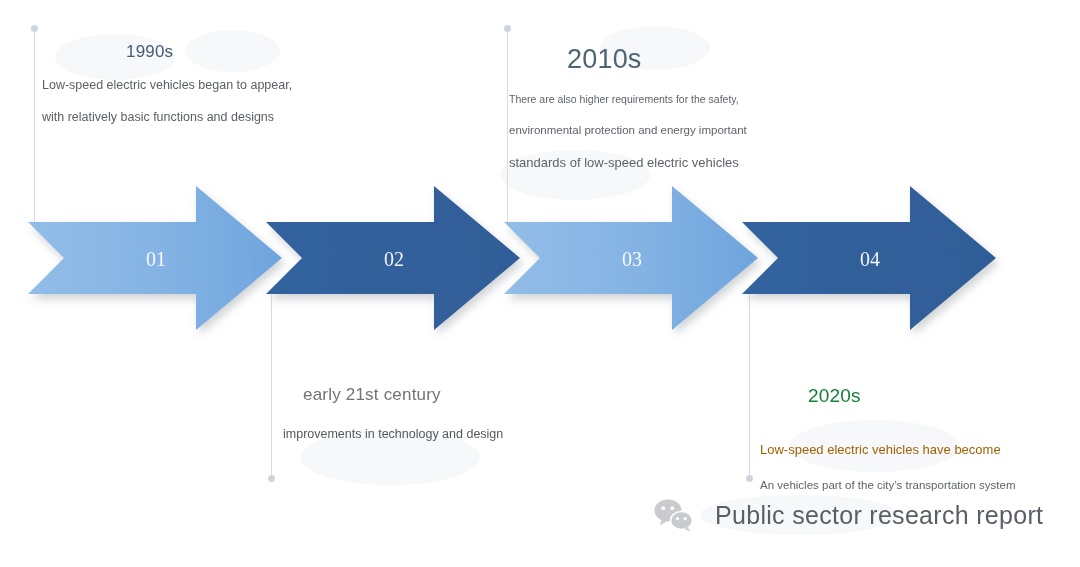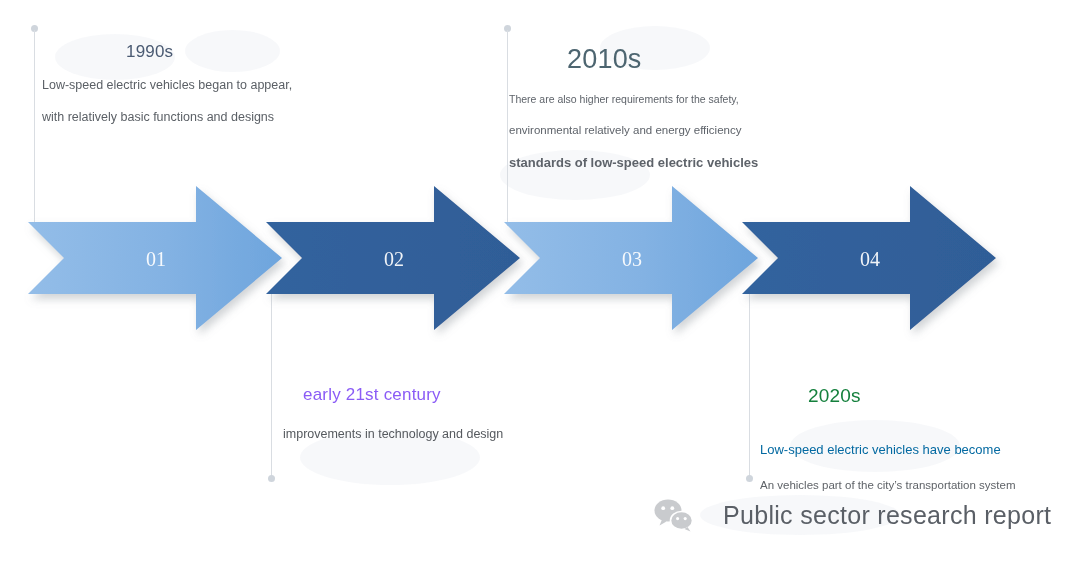--- a/index.html
+++ b/index.html
@@ -77,41 +77,41 @@
   
   #block-1 { left: 42px;  top: 42px;  }
   #block-1 .heading { color: #4a5a72; font-size: 17px; margin-left: 84px; }
   #block-1 .line    { font-size: 12.5px; color: #5b6066; }
 
   #block-3 { left: 509px; top: 44px; }
   #block-3 .heading { color: #4d6570; font-size: 27px; margin-left: 58px; margin-bottom: 18px; }
   #block-3 .line    { color: #5e636a; }
   #block-3 .line.s1 { font-size: 10.5px; margin-bottom: 19px; }
   #block-3 .line.s2 { font-size: 11.5px; margin-bottom: 19px; }
-  #block-3 .line.s3 { font-size: 13px; font-weight: bold; }
+  #block-3 .line.s3 { font-size: 13px; }
 
   #block-2 { left: 277px; top: 385px; }
-  #block-2 .heading { color: #8b5cf6; font-size: 17px; margin-left: 26px; margin-bottom: 22px; }
+  #block-2 .heading { color: #737373; font-size: 17px; margin-left: 26px; margin-bottom: 22px; }
   #block-2 .line    { color: #55595e; font-size: 13px; margin-bottom: 22px; }
   #block-2 .line.s2 { font-size: 12.5px; margin-left: 6px; }
   #block-2 .line.s1 { margin-left: 12px; }
 
   #block-4 { left: 760px; top: 385px; }
   #block-4 .heading { color: #15803d; font-size: 19px; margin-left: 48px; margin-bottom: 36px; }
-  #block-4 .line    { color: #0369a1; font-size: 13px; margin-bottom: 21px; }
+  #block-4 .line    { color: #a16207; font-size: 13px; margin-bottom: 21px; }
   #block-4 .line.s2 { font-size: 11.5px; color: #5f6368; }
 
   
   #footer {
     position: absolute;
     left: 653px;
     top: 498px;
     display: flex;
     align-items: center;
-    gap: 28px;
+    gap: 20px;
     text-align: center;
   }
   #footer .brand-text {
     font-size: 25px;
     color: #5a5f66;
     font-weight: 400;
     letter-spacing: .3px;
     white-space: nowrap;
   }
 </style>
@@ -180,21 +180,21 @@
 
   <div class="block" id="block-1">
     <div class="heading">1990s</div>
     <div class="line s1">Low-speed electric vehicles began to appear,</div>
     <div class="line s2">with relatively basic functions and designs</div>
   </div>
 
   <div class="block" id="block-3">
     <div class="heading">2010s</div>
     <div class="line s1">There are also higher requirements for the safety,</div>
-    <div class="line s2">environmental relatively and energy efficiency</div>
+    <div class="line s2">environmental protection and energy important</div>
     <div class="line s3">standards of low-speed electric vehicles</div>
   </div>
 
   <div class="block" id="block-2">
     <div class="heading">early 21st century</div>
     <div class="line s2">improvements in technology and design</div>
   </div>
 
   <div class="block" id="block-4">
     <div class="heading">2020s</div>

